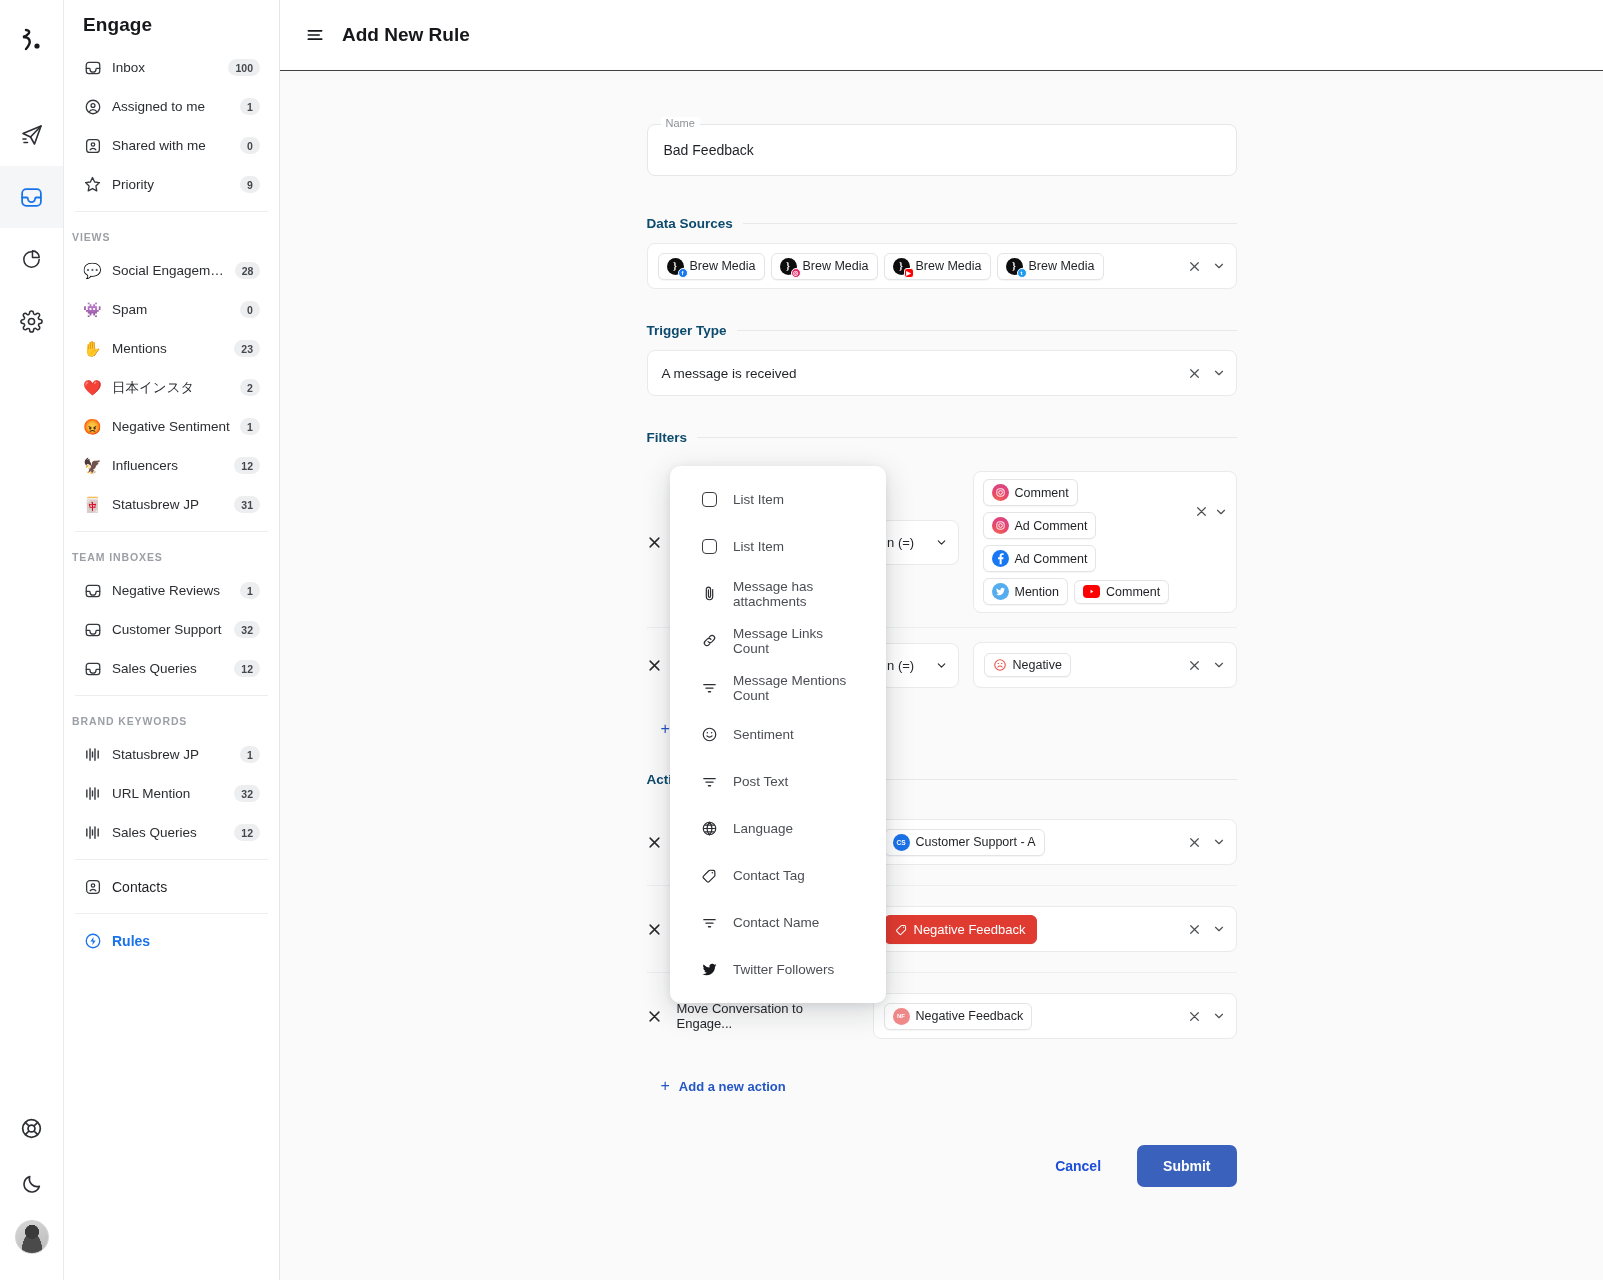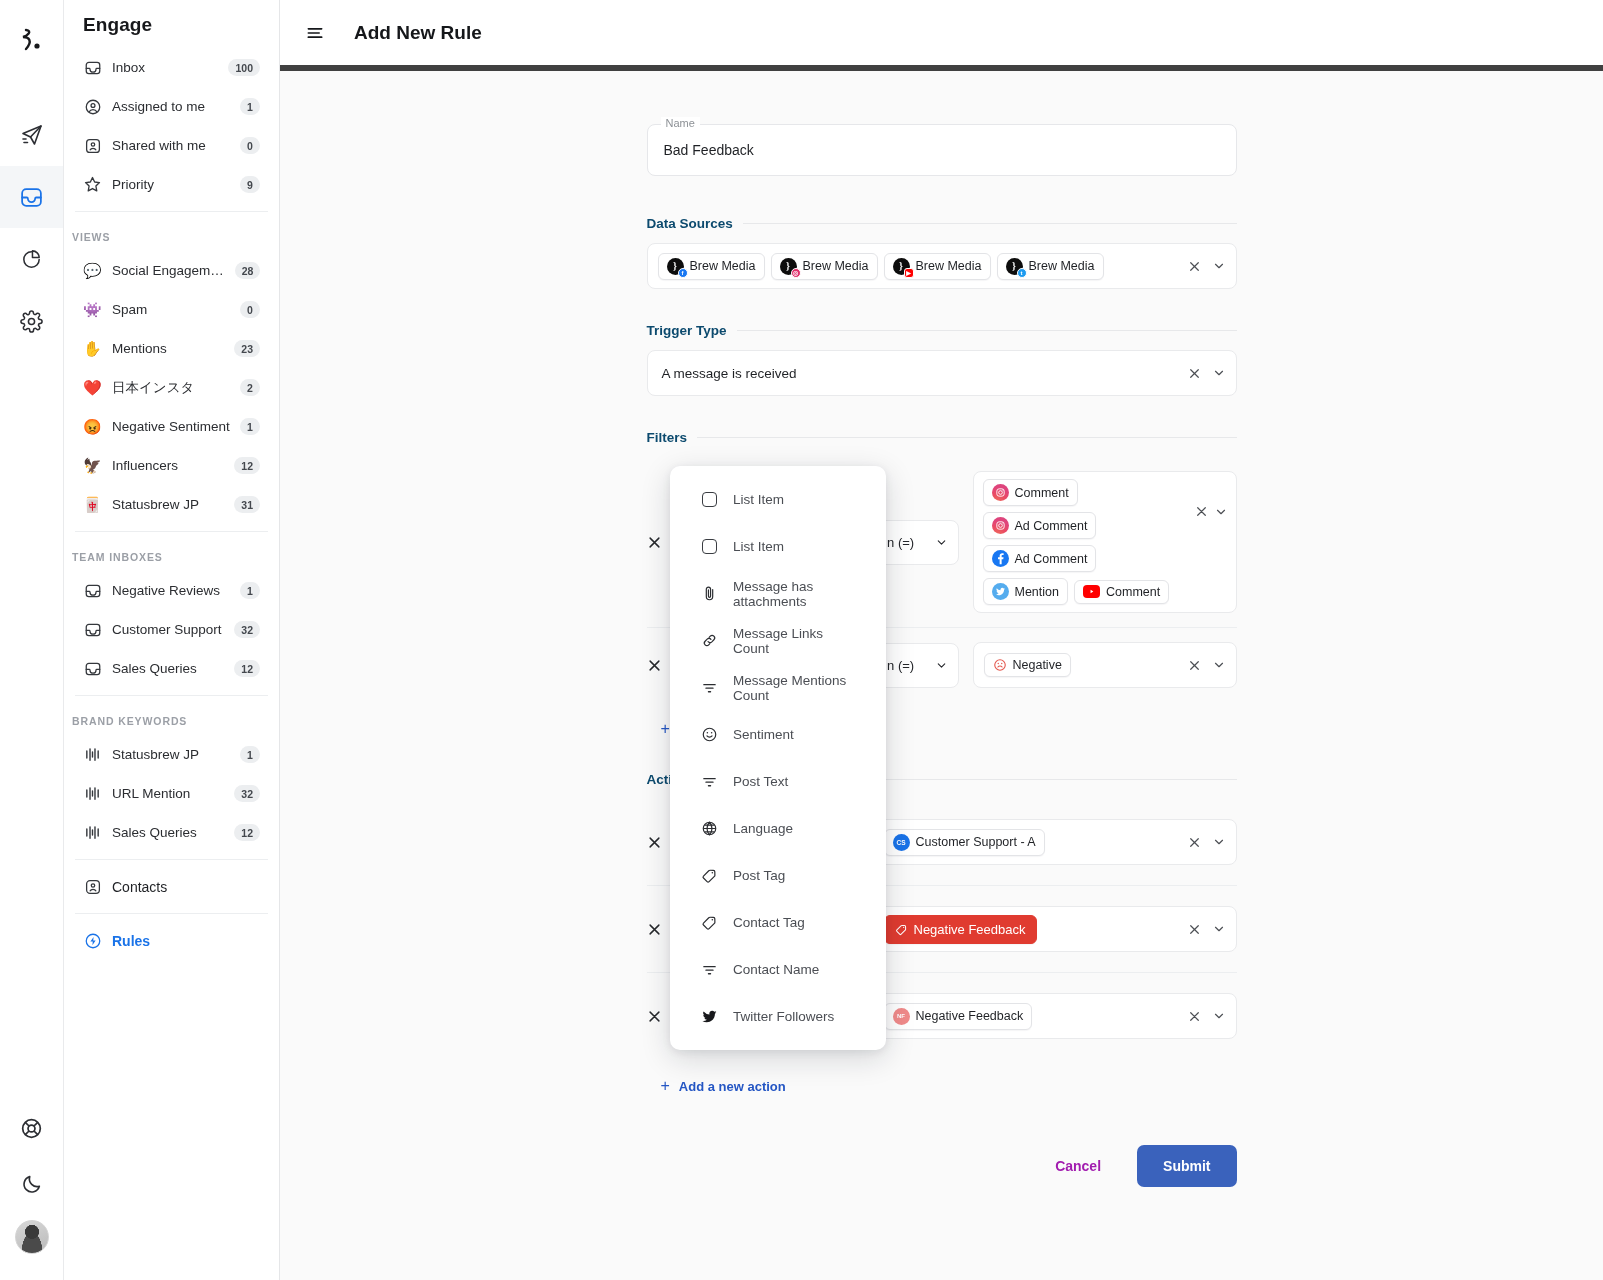--- a/index.html
+++ b/index.html
@@ -72,22 +72,22 @@
     background: #eceef0; color: #44484e; font-size: 10.5px; font-weight: 700;
     border-radius: 9px; padding: 2.5px 7px; min-width: 20px; text-align: center;
   }
   .sb-item.link { color: #1a73e8; font-weight: 700; font-size: 14px; }
   .sb-item.link .ico { color: #1a73e8; }
   .sb-item.plain { font-size: 14px; color:#1f2125; }
 
   
   .main { flex: 1 1 auto; height: 100%; display: flex; flex-direction: column; background: #fafafa; position: relative; }
   .topbar {
-    height: 71px; background: #fff; border-bottom: 6px solid #404040;
-    display: flex; align-items: center; gap: 28px; padding-left: 24px; flex: 0 0 71px;
+    height: 71px; background: #fff; border-bottom: 1px solid #404040;
+    display: flex; align-items: center; gap: 16px; padding-left: 24px; flex: 0 0 71px;
   }
   .hamburger { width: 22px; height: 22px; cursor: pointer; color:#15171a; display:flex; align-items:center; justify-content:center;}
   .page-title { font-size: 19px; font-weight: 700; color: #15171a; }
 
   .content { flex: 1 1 auto; overflow: hidden; position: relative; }
   .form-wrap { width: 590px; margin: 0 auto; padding-top: 53px; }
 
   
   .fld {
     border: 1px solid #e6e7ea; border-radius: 8px; background: #fff;
@@ -165,21 +165,21 @@
   .row .valbox { flex: 1 1 auto; }
 
   .add-btn {
     display: inline-flex; align-items: center; gap: 9px;
     color: #2456c4; font-size: 13px; font-weight: 700;
     padding: 8px 12px; border-radius: 6px; cursor: pointer; margin: 10px 0 0 2px;
   }
   .add-btn .pl { font-size: 16px; font-weight: 400; }
 
   .footer { display: flex; justify-content: flex-end; align-items: center; gap: 22px; margin-top: 42px; padding-bottom: 40px; }
-  .btn-cancel { font-size: 14px; font-weight: 700; color: #a21caf; cursor: pointer; padding: 10px 14px; }
+  .btn-cancel { font-size: 14px; font-weight: 700; color: #1d4ed8; cursor: pointer; padding: 10px 14px; }
   .btn-submit {
     background: #3a62bc; color: #fff; border: none; border-radius: 7px;
     font-size: 14px; font-weight: 700; padding: 13px 26px; cursor: pointer;
     font-family: "Liberation Sans", sans-serif;
   }
 
   
   .popup {
     position: absolute; left: 390px; top: 395px; width: 216px;
     background: #fff; border-radius: 10px;
@@ -824,29 +824,20 @@
           </span>
           <span class="ptxt">Language</span>
         </div>
         <div class="pop-item">
           <span class="pi">
             <svg width="17" height="17" viewBox="0 0 24 24" fill="none" stroke="currentColor" stroke-width="1.7" stroke-linejoin="round">
                 <path d="M3.5 12.8 11 5.3a2.4 2.4 0 0 1 1.7-.7l4.8.1a2 2 0 0 1 2 2l.1 4.8a2.4 2.4 0 0 1-.7 1.7l-7.5 7.5a2 2 0 0 1-2.8 0l-5.1-5.1a2 2 0 0 1 0-2.8z"></path>
                 <circle cx="16" cy="8" r="1.1" fill="currentColor" stroke="none"></circle>
               </svg>
           </span>
-          <span class="ptxt">Post Tag</span>
-        </div>
-        <div class="pop-item">
-          <span class="pi">
-            <svg width="17" height="17" viewBox="0 0 24 24" fill="none" stroke="currentColor" stroke-width="1.7" stroke-linejoin="round">
-                <path d="M3.5 12.8 11 5.3a2.4 2.4 0 0 1 1.7-.7l4.8.1a2 2 0 0 1 2 2l.1 4.8a2.4 2.4 0 0 1-.7 1.7l-7.5 7.5a2 2 0 0 1-2.8 0l-5.1-5.1a2 2 0 0 1 0-2.8z"></path>
-                <circle cx="16" cy="8" r="1.1" fill="currentColor" stroke="none"></circle>
-              </svg>
-          </span>
           <span class="ptxt">Contact Tag</span>
         </div>
         <div class="pop-item">
           <span class="pi">
             <svg width="17" height="17" viewBox="0 0 24 24" stroke="currentColor" stroke-width="1.8" stroke-linecap="round">
                 <path d="M4 8h16M7 13h10M10.5 18h3"></path>
               </svg>
           </span>
           <span class="ptxt">Contact Name</span>
         </div>

